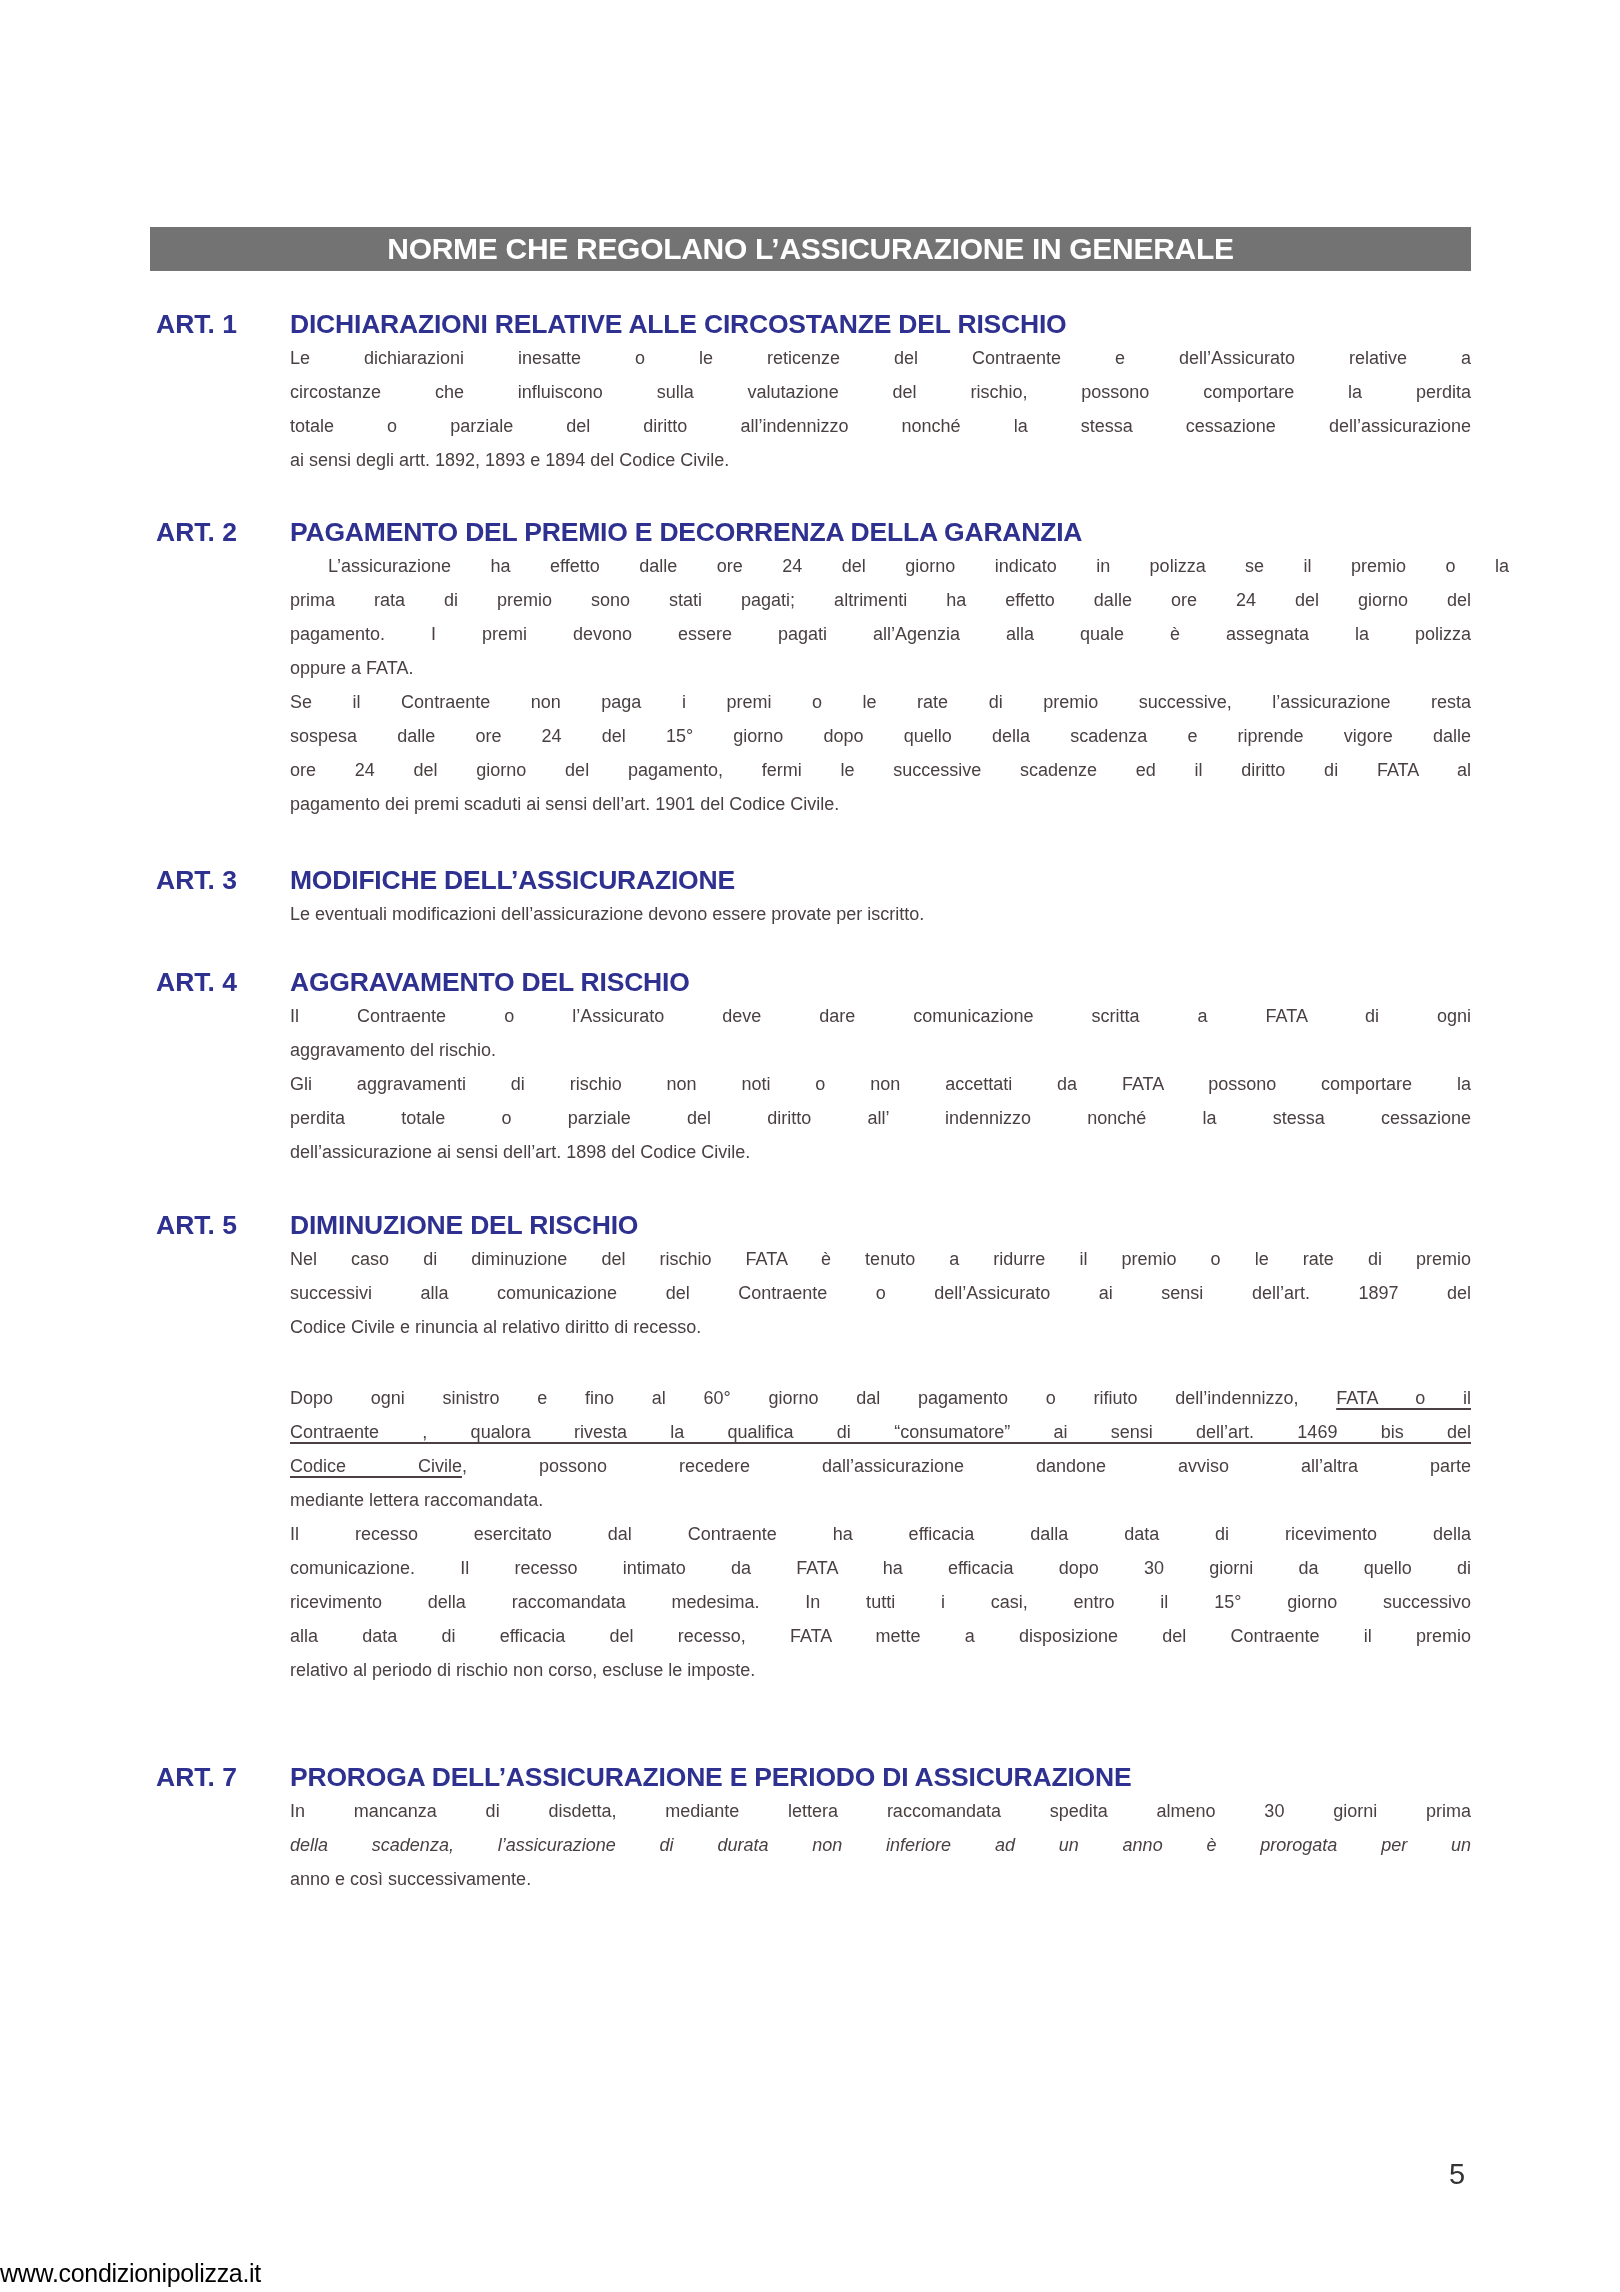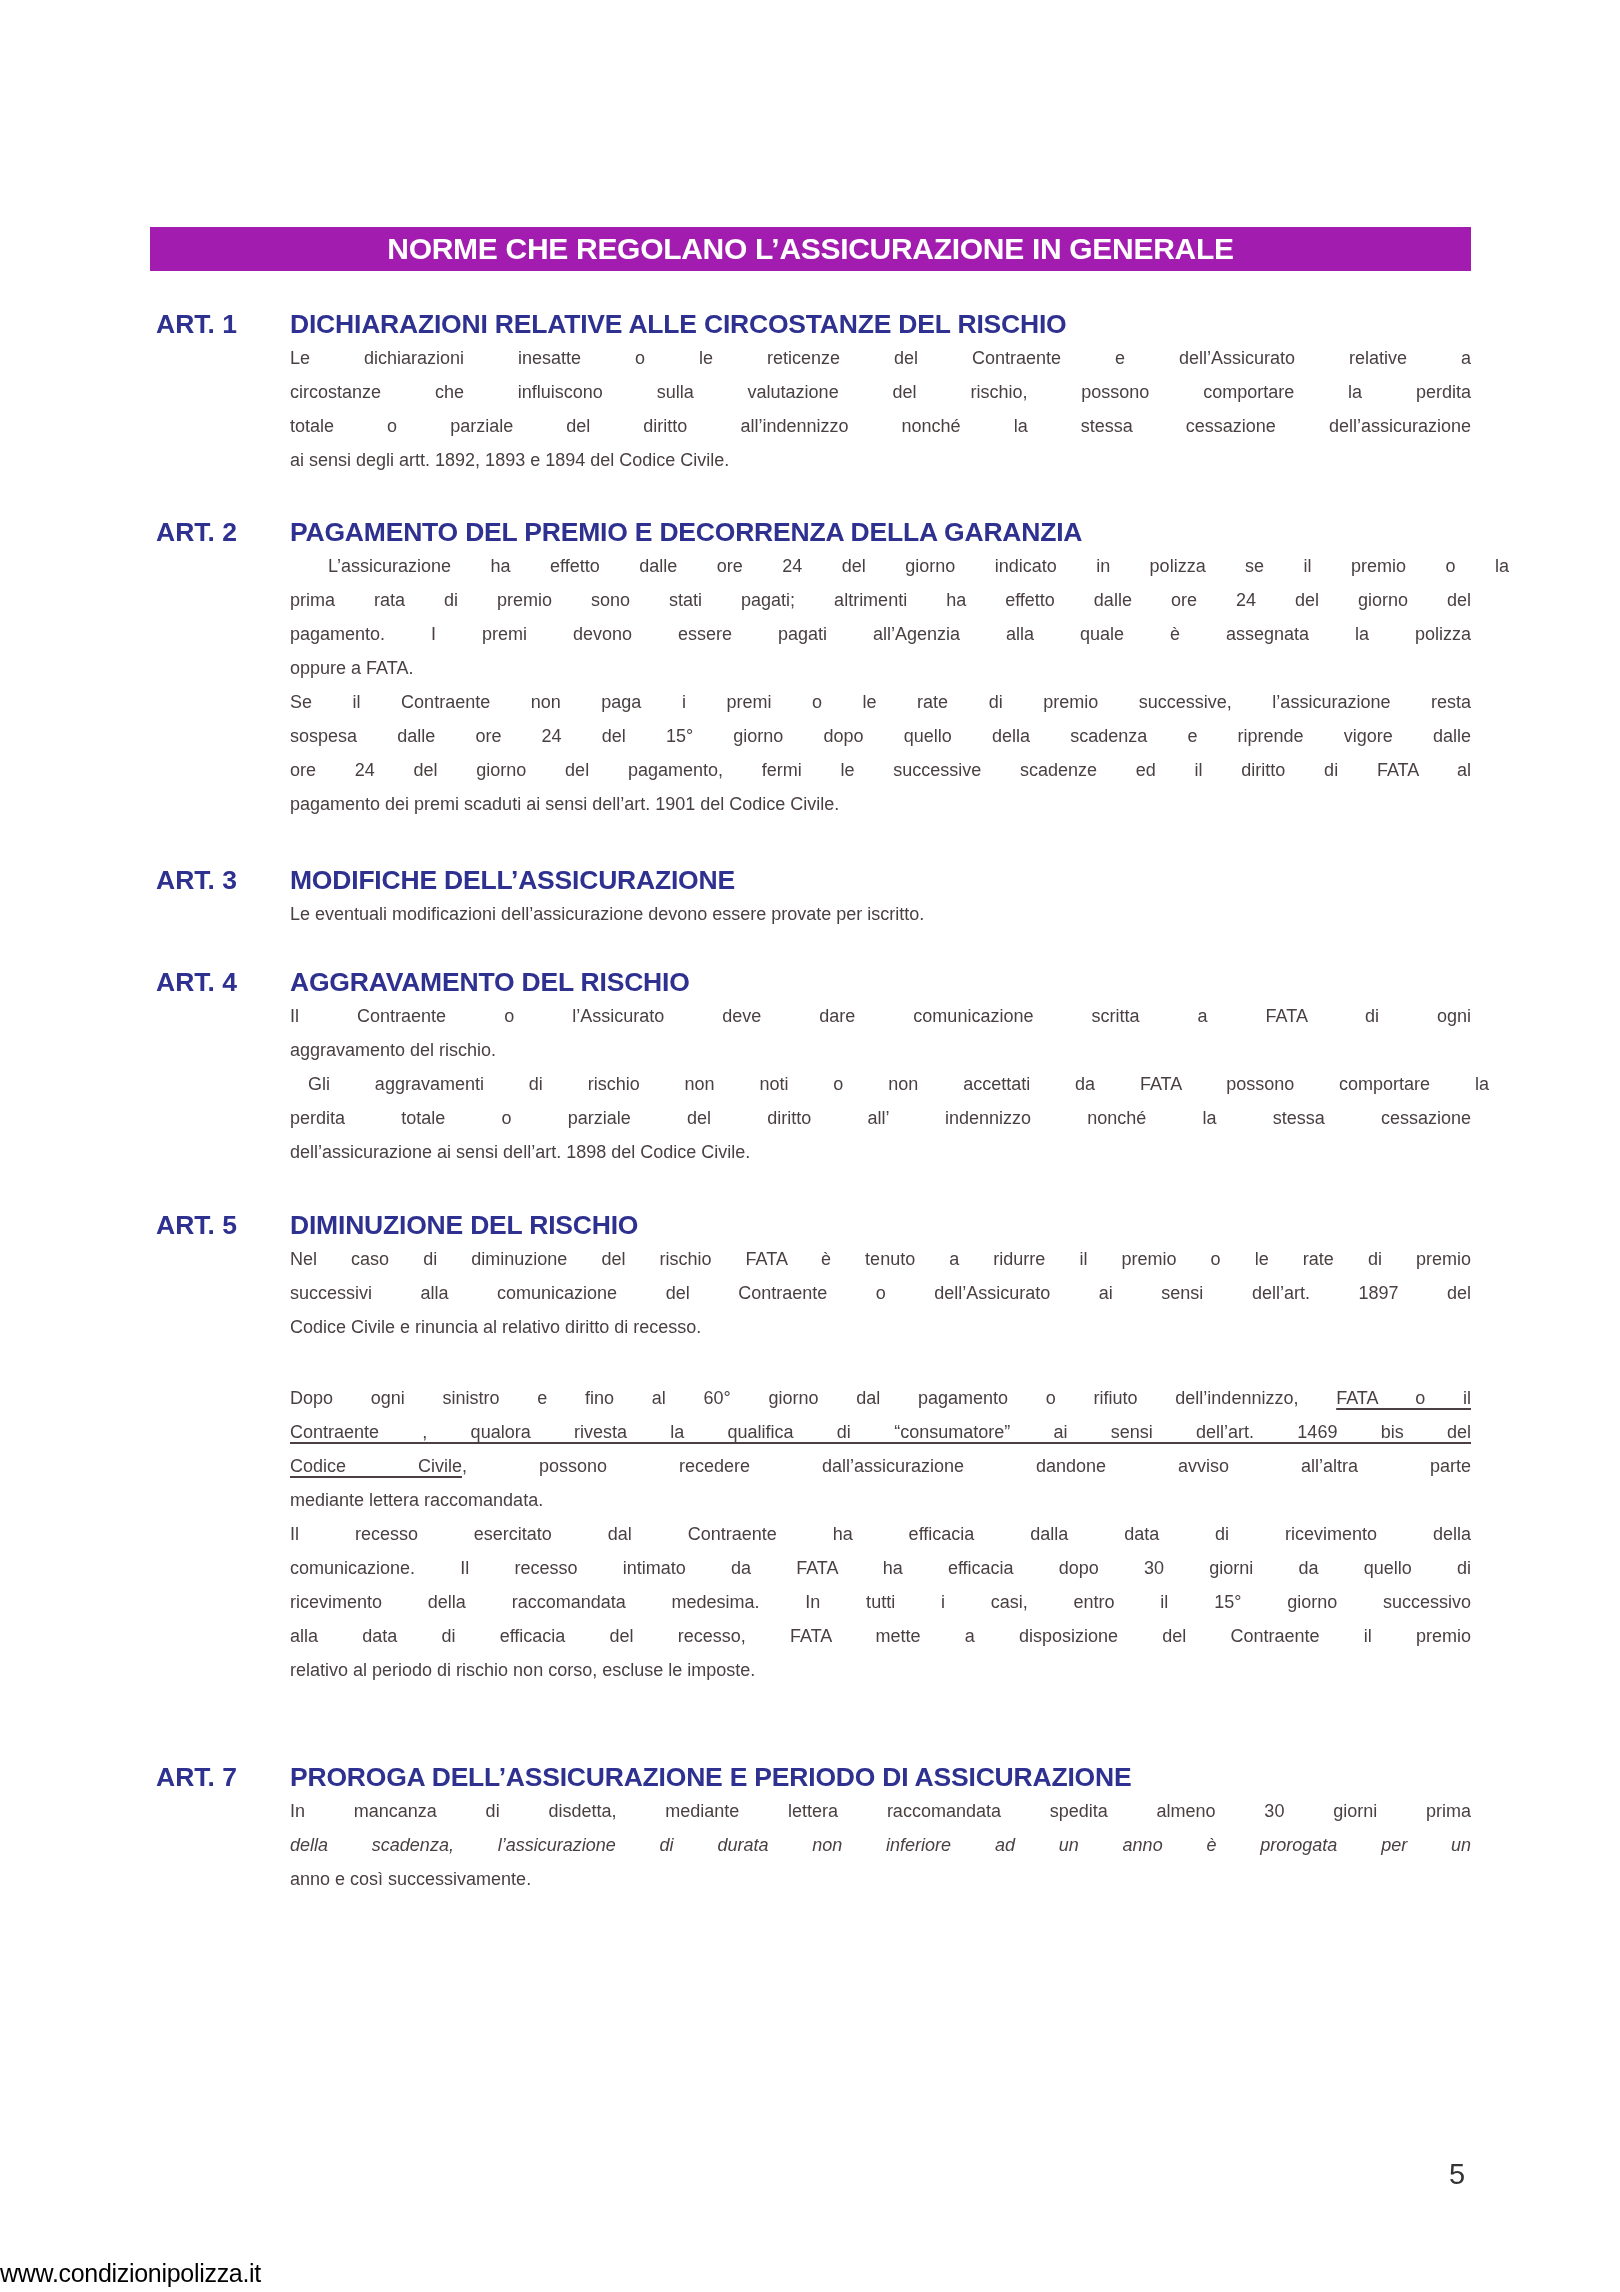--- a/index.html
+++ b/index.html
@@ -1,17 +1,17 @@
 <!DOCTYPE html>
 <html><head>
 <meta charset="utf-8">
 <style>
   html, body { margin:0; padding:0; background:#ffffff; }
   body { width:1620px; height:2293px; position:relative; overflow:hidden; font-family:"Liberation Sans", sans-serif; }
-  .title-bar { position:absolute; left:150px; top:227px; width:1321px; height:44px; background:#a21caf; display:flex; align-items:center; justify-content:center; }
+  .title-bar { position:absolute; left:150px; top:227px; width:1321px; height:44px; background:#737373; display:flex; align-items:center; justify-content:center; }
   .title-bar span { color:#ffffff; font-weight:bold; font-size:30px; letter-spacing:-0.3px; white-space:nowrap; }
   .article { position:absolute; left:156px; width:1315px; }
   .art-head { position:relative; height:34px; line-height:34px;text-decoration:underline; }
   .art-num { position:absolute; left:0; top:0; color:#2e3190; font-weight:bold; font-size:26.5px; white-space:nowrap; }
   .art-title { position:absolute; left:134px; top:0; color:#2e3190; font-weight:bold; font-size:26.5px; white-space:nowrap; letter-spacing:-0.2px; }
   .art-body { margin-left:134px; width:1181px; color:#4a4042; font-size:18px; }
   .line { height:34px; line-height:34px; white-space:nowrap; text-align:justify; text-align-last:justify; overflow:hidden; }
   .line.last { text-align:left; text-align-last:left; }
   .u { text-decoration:underline; text-decoration-thickness:2px; text-underline-offset:3.9px; }
   .page-num { position:absolute; left:1449px; top:2158px; font-size:29px; color:#333333; }
@@ -65,21 +65,21 @@
 </div>
 
 <div class="article" id="art-3" style="top:965px">
   <div class="art-head">
     <span class="art-num">ART. 4</span>
     <span class="art-title">AGGRAVAMENTO DEL RISCHIO</span>
   </div>
   <div class="art-body">
       <div class="line" style="display: block; width: 1181px; word-spacing: 30.5px; overflow: visible;">Il Contraente o l’Assicurato deve dare comunicazione scritta a FATA di ogni</div>
       <div class="line last">aggravamento del rischio.</div>
-      <div class="line" style="display: block; width: 1181px; word-spacing: 18.7px; overflow: visible; margin-left: 18px;">Gli aggravamenti di rischio non noti o non accettati da FATA possono comportare la</div>
+      <div class="line" style="display: block; width: 1181px; word-spacing: 18.7px; overflow: visible;">Gli aggravamenti di rischio non noti o non accettati da FATA possono comportare la</div>
       <div class="line" style="display: block; width: 1181px; word-spacing: 28px; overflow: visible;">perdita totale o parziale del diritto all’ indennizzo nonché la stessa cessazione</div>
       <div class="line last">dell’assicurazione ai sensi dell’art. 1898 del Codice Civile.</div>
     </div>
 </div>
 
 <div class="article" id="art-4" style="top:1208px">
   <div class="art-head">
     <span class="art-num">ART. 5</span>
     <span class="art-title">DIMINUZIONE DEL RISCHIO</span>
   </div>

